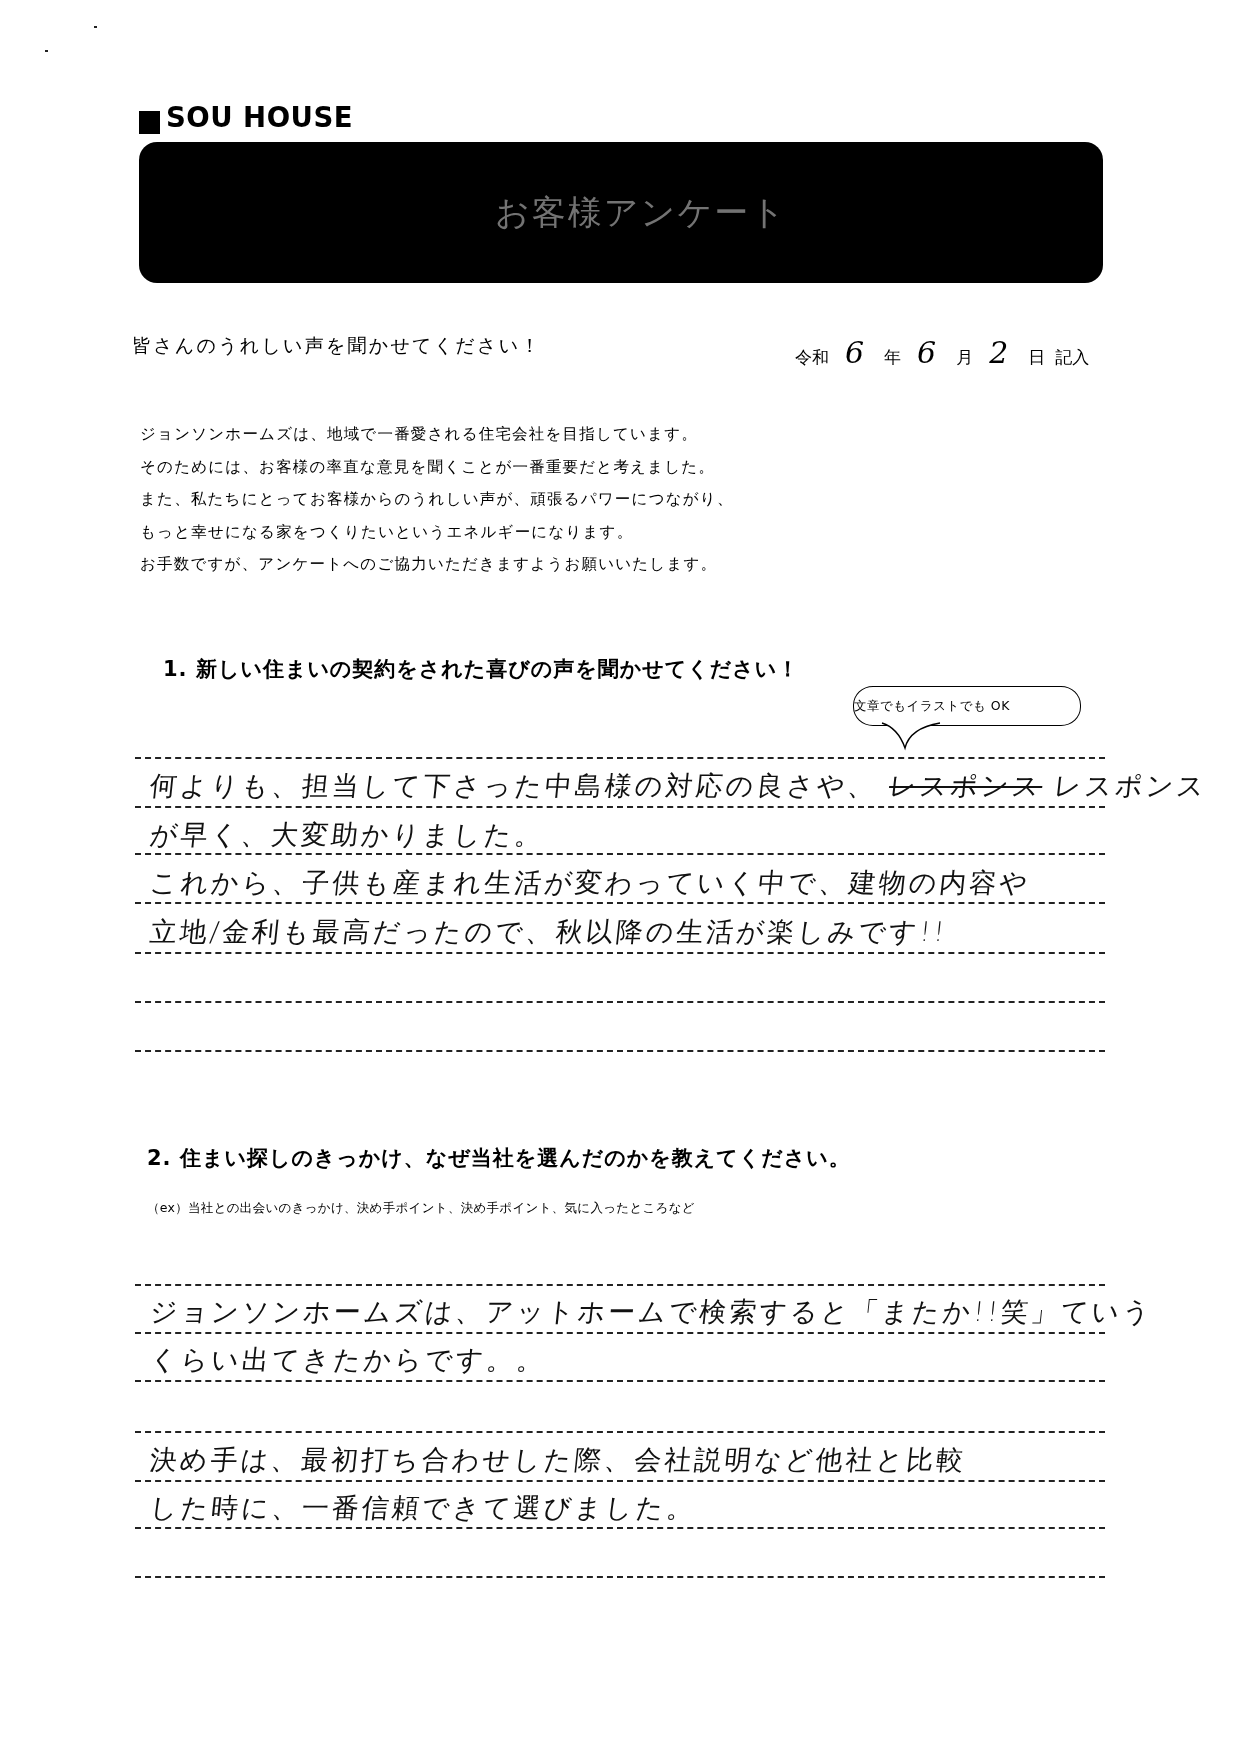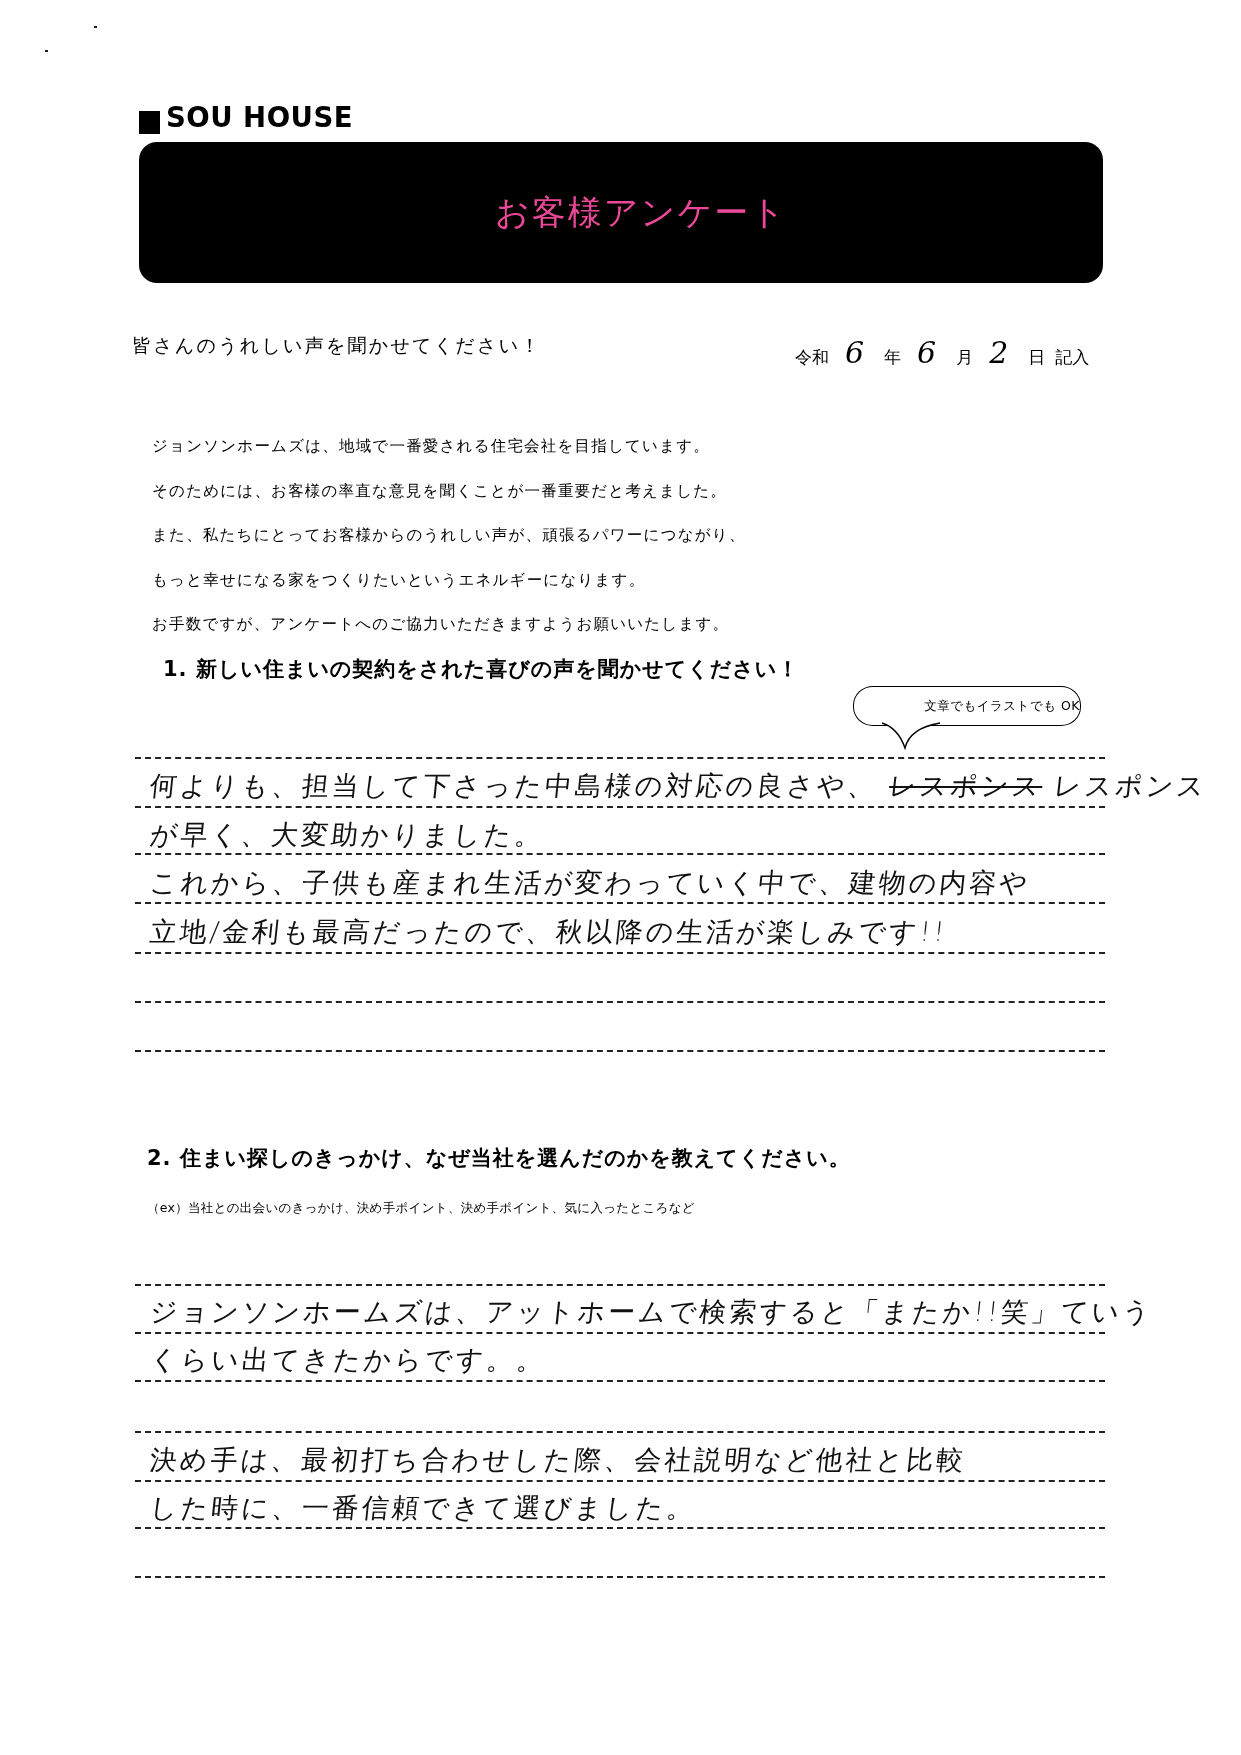--- a/index.html
+++ b/index.html
@@ -12,38 +12,38 @@
   .brand { left: 139px; top: 100px; display: flex; align-items: flex-end; }
   .brand-square { width: 21px; height: 23px; background: #000; margin-right: 6px; }
   .brand-name {
     font-family: "DejaVu Sans", sans-serif; font-weight: bold; font-size: 29px;
     letter-spacing: 0.5px; transform: scaleX(0.95); transform-origin: left center;
   }
   .title-bar {
     left: 139px; top: 142px; width: 964px; height: 141px; background: #000;
     border-radius: 18px; display: flex; align-items: center; justify-content: center;
   }
-  .title-text { color: #ec4899; font-size: 34px; letter-spacing: 2px; padding-left: 40px; }
+  .title-text { color: #737373; font-size: 34px; letter-spacing: 2px; padding-left: 40px; }
   .greeting { left: 132px; top: 333px; font-size: 19px; letter-spacing: 2.2px; }
   .date-row { left: 795px; top: 338px; display: flex; align-items: baseline; font-size: 17px; }
   .date-row .lbl { font-size: 17px; }
   .date-row .hw {
     font-family: "DejaVu Serif", serif; font-style: italic; font-size: 30px;
     margin: 0 20px 0 16px; line-height: 1;
   }
   .date-row .gap { width: 10px; }
   .intro { left: 140px; top: 418px; font-size: 15.5px; line-height: 32.5px; letter-spacing: 1.2px; }
-  .intro p { margin: 12px; }
+  .intro p { margin: 0; }
   .q-heading { font-weight: bold; font-size: 21px; letter-spacing: 1px; }
   .q1 { left: 163px; top: 655px; text-align: right; }
   .q2 { left: 147px; top: 1144px; }
   .q2-hint { left: 147px; top: 1200px; font-size: 12.5px; letter-spacing: 0.3px; }
   .bubble {
     left: 853px; top: 686px; width: 226px; height: 38px; border: 1.4px solid #000;
-    border-radius: 20px / 19px; display: flex; align-items: center; justify-content: flex-end;
+    border-radius: 20px / 19px; display: flex; align-items: center; justify-content: flex-start;
     font-size: 12.5px; letter-spacing: 0.5px; background: #fff;
   }
   .bubble-tail { left: 880px; top: 722px; width: 70px; height: 30px; }
   .rule {
     position: absolute; left: 135px; width: 970px; height: 0;
     border-top: 2px dashed #222;
   }
   .hw-line {
     position: absolute; left: 150px; font-family: "DejaVu Sans", sans-serif;
     font-size: 27px; letter-spacing: 3px; color: #111; white-space: nowrap;

